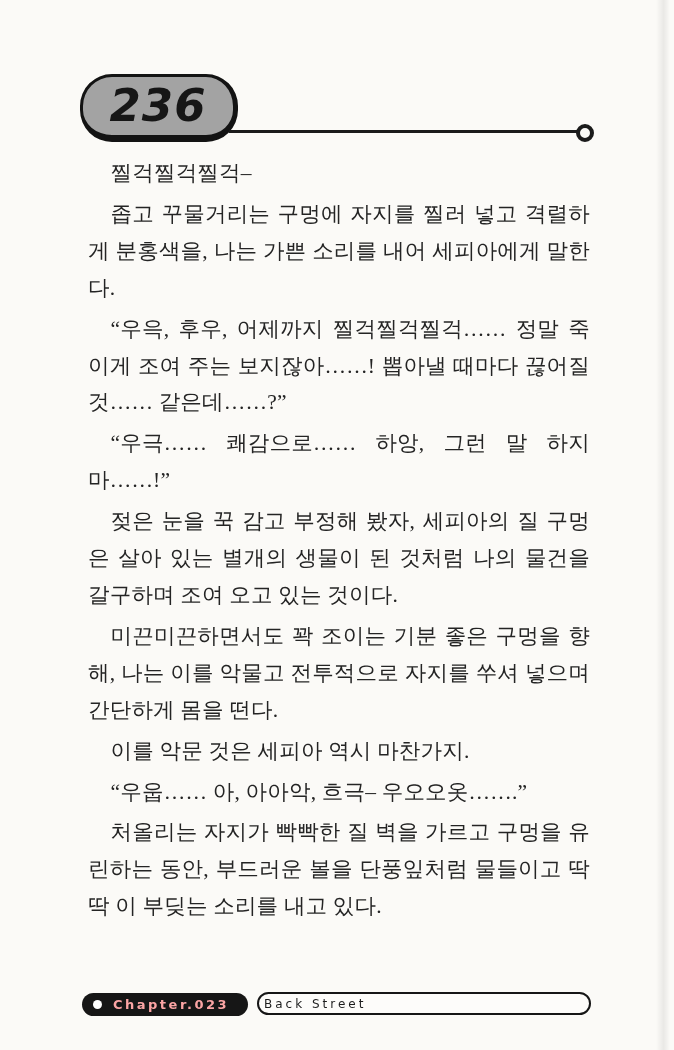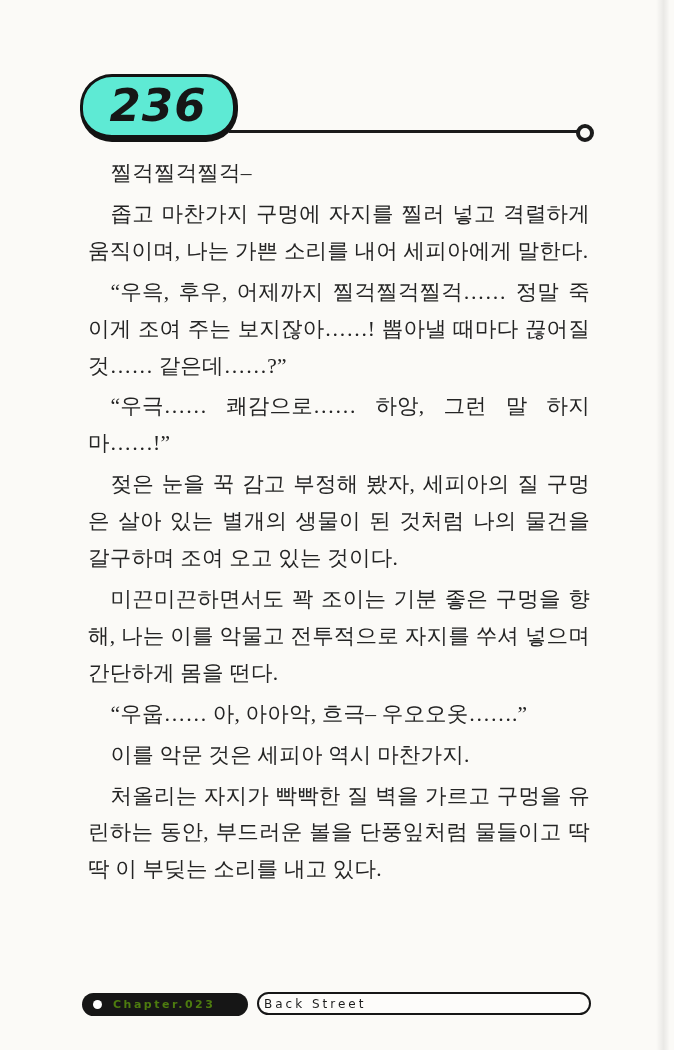--- a/index.html
+++ b/index.html
@@ -28,21 +28,21 @@
     pointer-events: none;
   }
 
   
   .page-number-badge {
     position: absolute;
     left: 80px;
     top: 74px;
     width: 150px;
     height: 58px;
-    background: #5eead4;
+    background: #a3a3a3;
     border: 3px solid #131313;
     border-right-width: 5px;
     border-bottom-width: 7px;
     border-radius: 32px;
     display: flex;
     align-items: center;
     justify-content: center;
   }
   .page-number {
     font-family: "DejaVu Sans", "Liberation Sans", sans-serif;
@@ -105,24 +105,24 @@
   .footer-chapter-dot {
     width: 9px;
     height: 9px;
     border-radius: 50%;
     background: #fefefe;
     margin-left: 11px;
     flex: 0 0 auto;
   }
   .footer-chapter-label {
     font-family: "DejaVu Sans", "Liberation Sans", sans-serif;
-    font-size: 11px;
+    font-size: 13px;
     font-weight: 700;
     letter-spacing: 2.5px;
-    color: #4d7c0f;
+    color: #fca5a5;
     margin-left: 11px;
     white-space: nowrap;
   }
   .footer-section-pill {
     position: absolute;
     left: 257px;
     top: 992px;
     width: 334px;
     height: 23px;
     background: #fdfcfa;
@@ -148,27 +148,27 @@
 <div class="page">
 
   <div class="page-number-badge">
     <span class="page-number">236</span>
   </div>
   <div class="header-rule"></div>
   <div class="header-end-ring"></div>
 
   <div class="body-text">
     <p>찔걱찔걱찔걱–</p>
-    <p>좁고 마찬가지 구멍에 자지를 찔러 넣고 격렬하게 움직이며, 나는 가쁜 소리를 내어 세피아에게 말한다.</p>
+    <p>좁고 꾸물거리는 구멍에 자지를 찔러 넣고 격렬하게 분홍색을, 나는 가쁜 소리를 내어 세피아에게 말한다.</p>
     <p>“우윽, 후우, 어제까지 찔걱찔걱찔걱…… 정말 죽이게 조여 주는 보지잖아……! 뽑아낼 때마다 끊어질 것…… 같은데……?”</p>
     <p>“우극…… 쾌감으로…… 하앙, 그런 말 하지마……!”</p>
     <p>젖은 눈을 꾹 감고 부정해 봤자, 세피아의 질 구멍은 살아 있는 별개의 생물이 된 것처럼 나의 물건을 갈구하며 조여 오고 있는 것이다.</p>
     <p>미끈미끈하면서도 꽉 조이는 기분 좋은 구멍을 향해, 나는 이를 악물고 전투적으로 자지를 쑤셔 넣으며 간단하게 몸을 떤다.</p>
+    <p>이를 악문 것은 세피아 역시 마찬가지.</p>
     <p>“우웁…… 아, 아아악, 흐극– 우오오옷…….”</p>
-    <p>이를 악문 것은 세피아 역시 마찬가지.</p>
     <p>처올리는 자지가 빡빡한 질 벽을 가르고 구멍을 유린하는 동안, 부드러운 볼을 단풍잎처럼 물들이고 딱딱 이 부딪는 소리를 내고 있다.</p>
   </div>
 
   <div class="footer-chapter-pill">
     <span class="footer-chapter-dot"></span>
     <span class="footer-chapter-label">Chapter.023</span>
   </div>
   <div class="footer-section-pill">
     <span class="footer-section-label">Back Street</span>
   </div>

